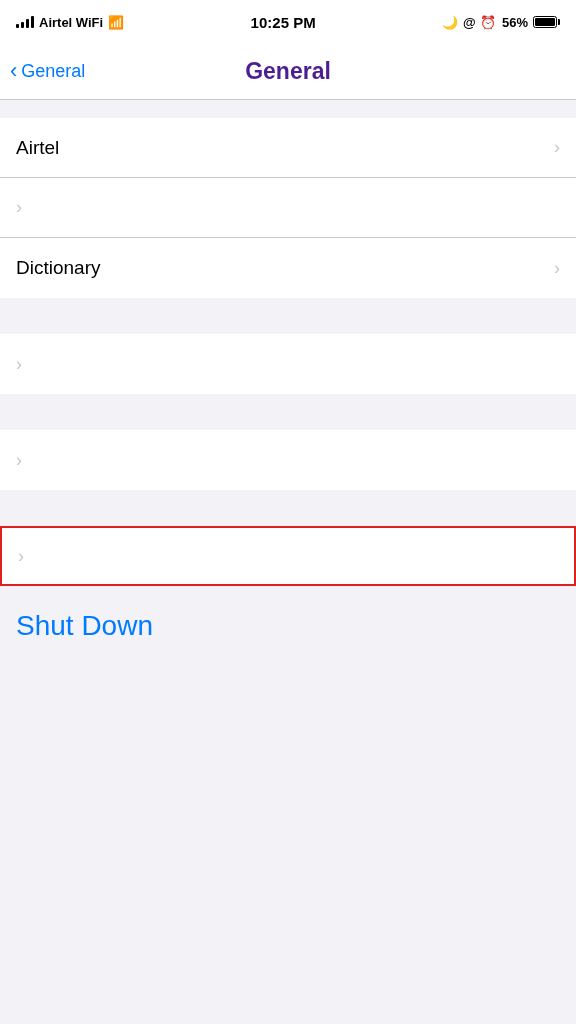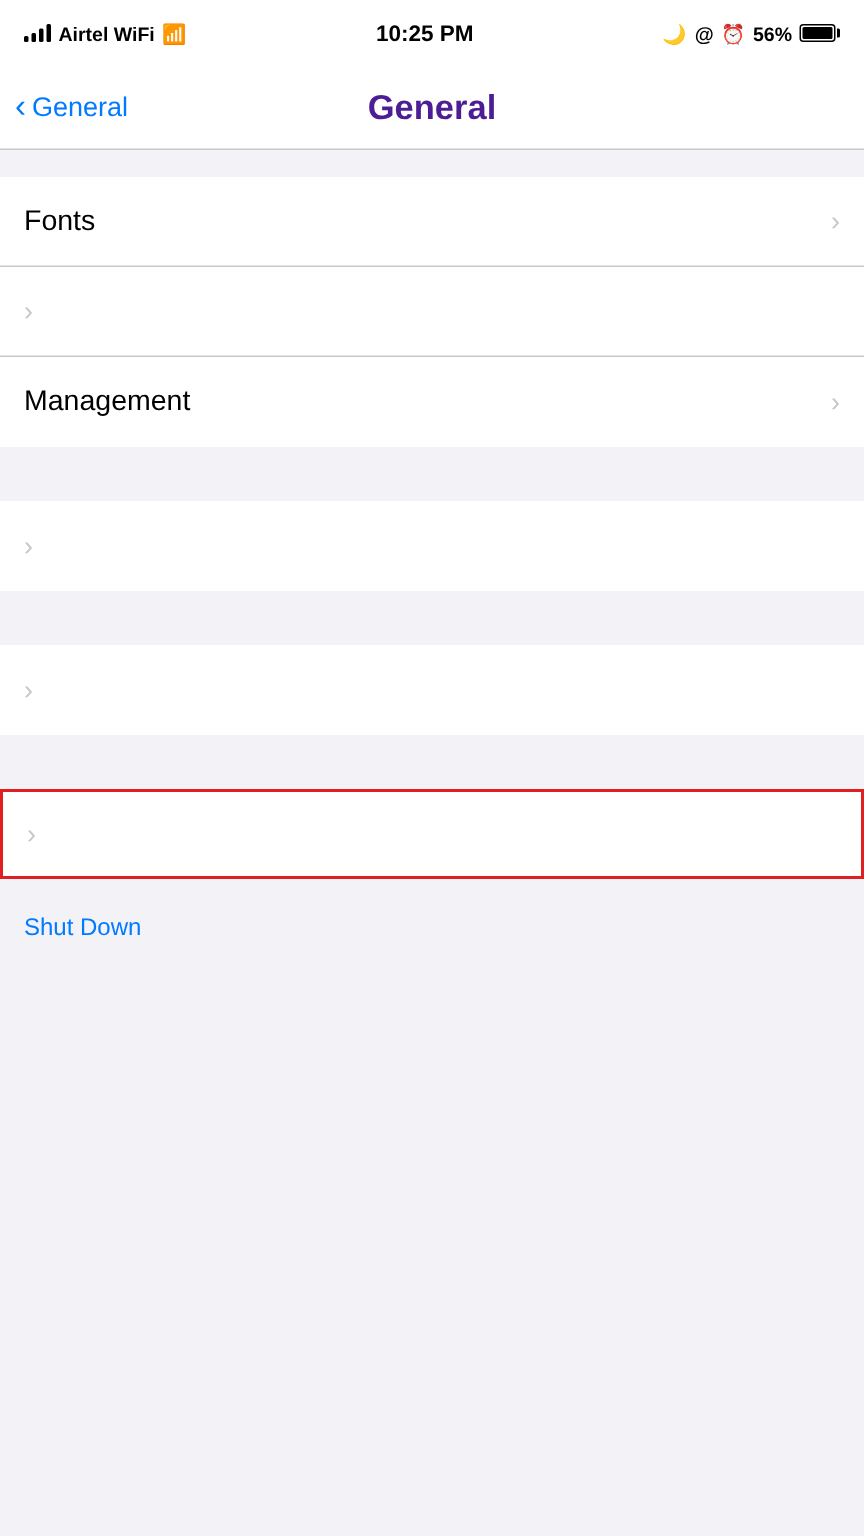--- a/index.html
+++ b/index.html
@@ -161,21 +161,21 @@
       border: 2.5px solid #e02020 !important;
       margin: 0;
     }
 
     
     .shutdown-section {
       padding: 24px 16px 16px;
       background: #f2f2f7;
     }
     .shutdown-button {
-      font-size: 16px;
+      font-size: 28px;
       font-weight: 400;
       color: #007aff;
       background: none;
       border: none;
       cursor: pointer;
       padding: 0;
     }
   </style>
 </head>
 <body>
@@ -210,28 +210,28 @@
   <div class="nav-back">
     <span class="nav-back-chevron">‹</span>
     <span>General</span>
   </div>
   <span class="nav-title">General</span>
 </div>
 
 <div class="section-gap-small"></div>
 <div class="settings-group">
   <div class="settings-item">
-    <span class="settings-item-label">Fonts</span>
-    <span class="settings-chevron">›</span>
-  </div>
-  <div class="settings-item">
-    <span class="settings-chevron">›</span>
-  </div>
-  <div class="settings-item">
-    <span class="settings-item-label">Management</span>
+    <span class="settings-item-label">Airtel</span>
+    <span class="settings-chevron">›</span>
+  </div>
+  <div class="settings-item">
+    <span class="settings-chevron">›</span>
+  </div>
+  <div class="settings-item">
+    <span class="settings-item-label">Dictionary</span>
     <span class="settings-chevron">›</span>
   </div>
 </div>
 
 <div class="section-gap"></div>
 
 <div class="settings-group">
   <div class="settings-item">
     <span class="settings-chevron">›</span>
   </div>

